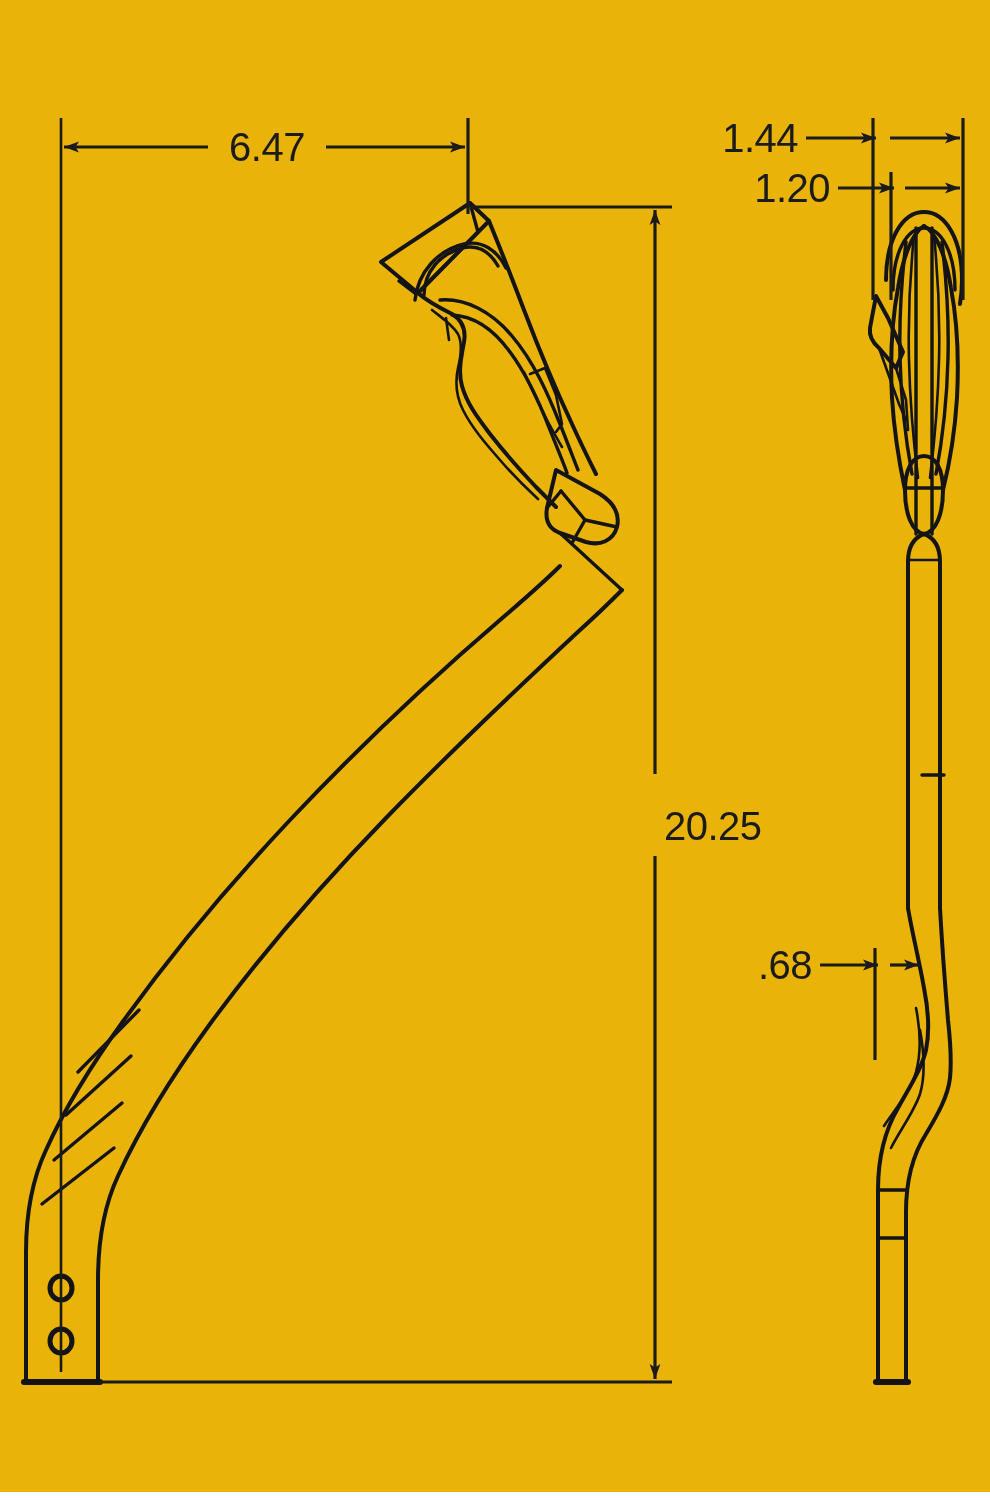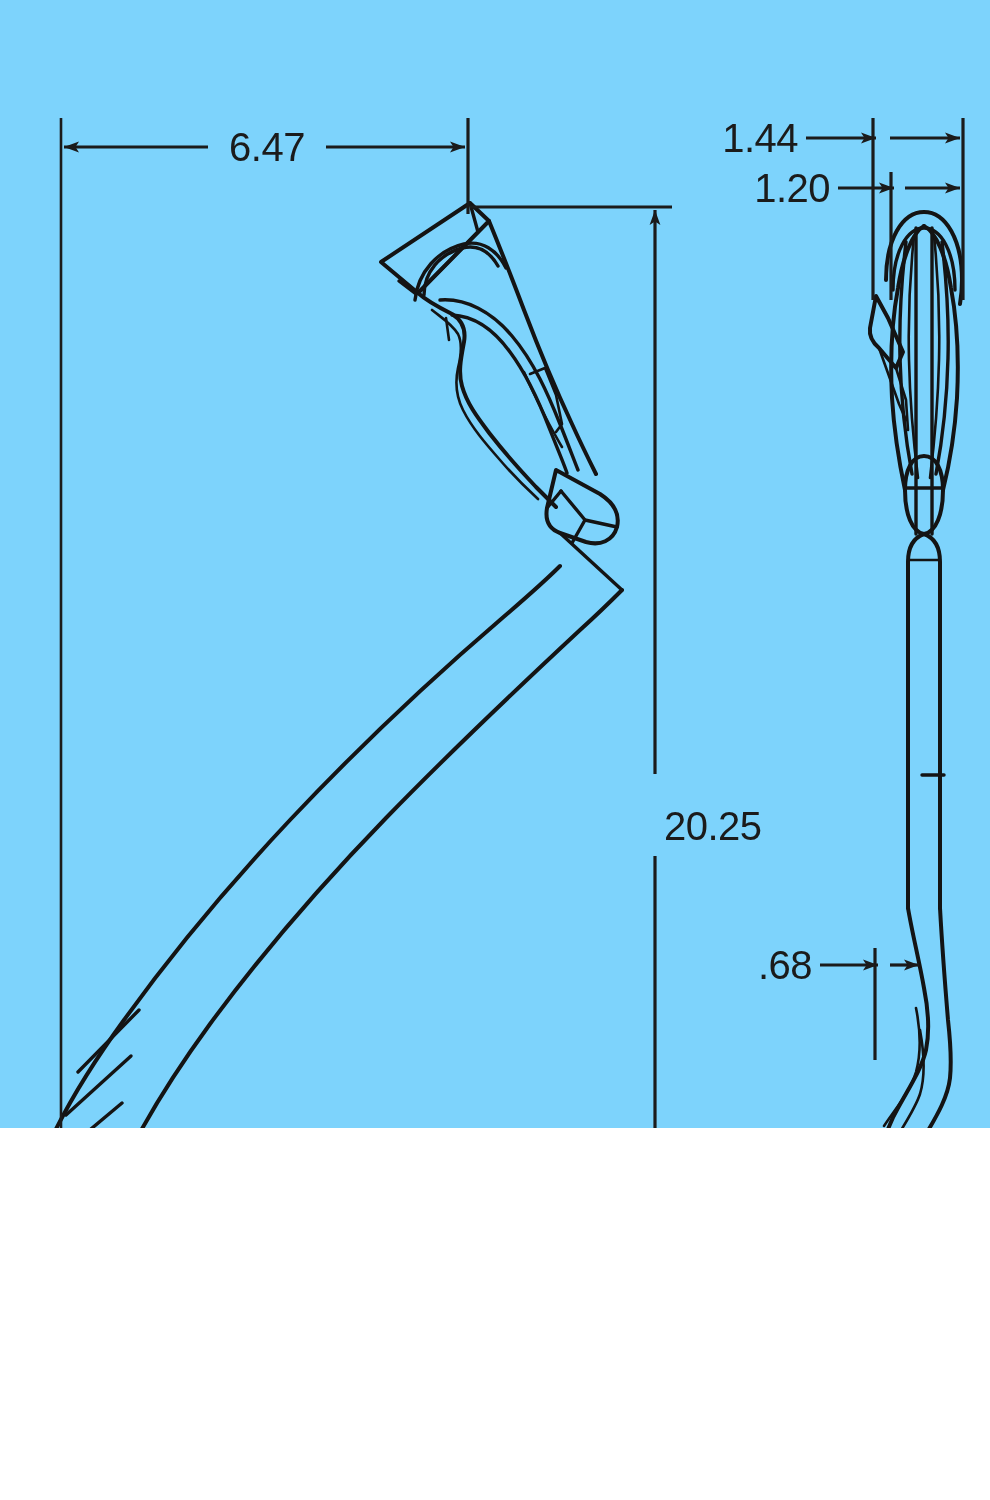--- a/index.html
+++ b/index.html
@@ -3,22 +3,22 @@
 <meta charset="utf-8">
 <style>
   html, body {
     margin: 0;
     padding: 0;
     background: #ffffff;
   }
   #sheet {
     position: relative;
     width: 990px;
-    height: 1128px;
-    background: #7dd3fc;
+    height: 1492px;
+    background: #eab308;
     overflow: hidden;
     font-family: "Liberation Sans", sans-serif;
   }
   #drawing-svg {
     position: absolute;
     left: 0;
     top: 0;
     width: 990px;
     height: 1500px;
   }

